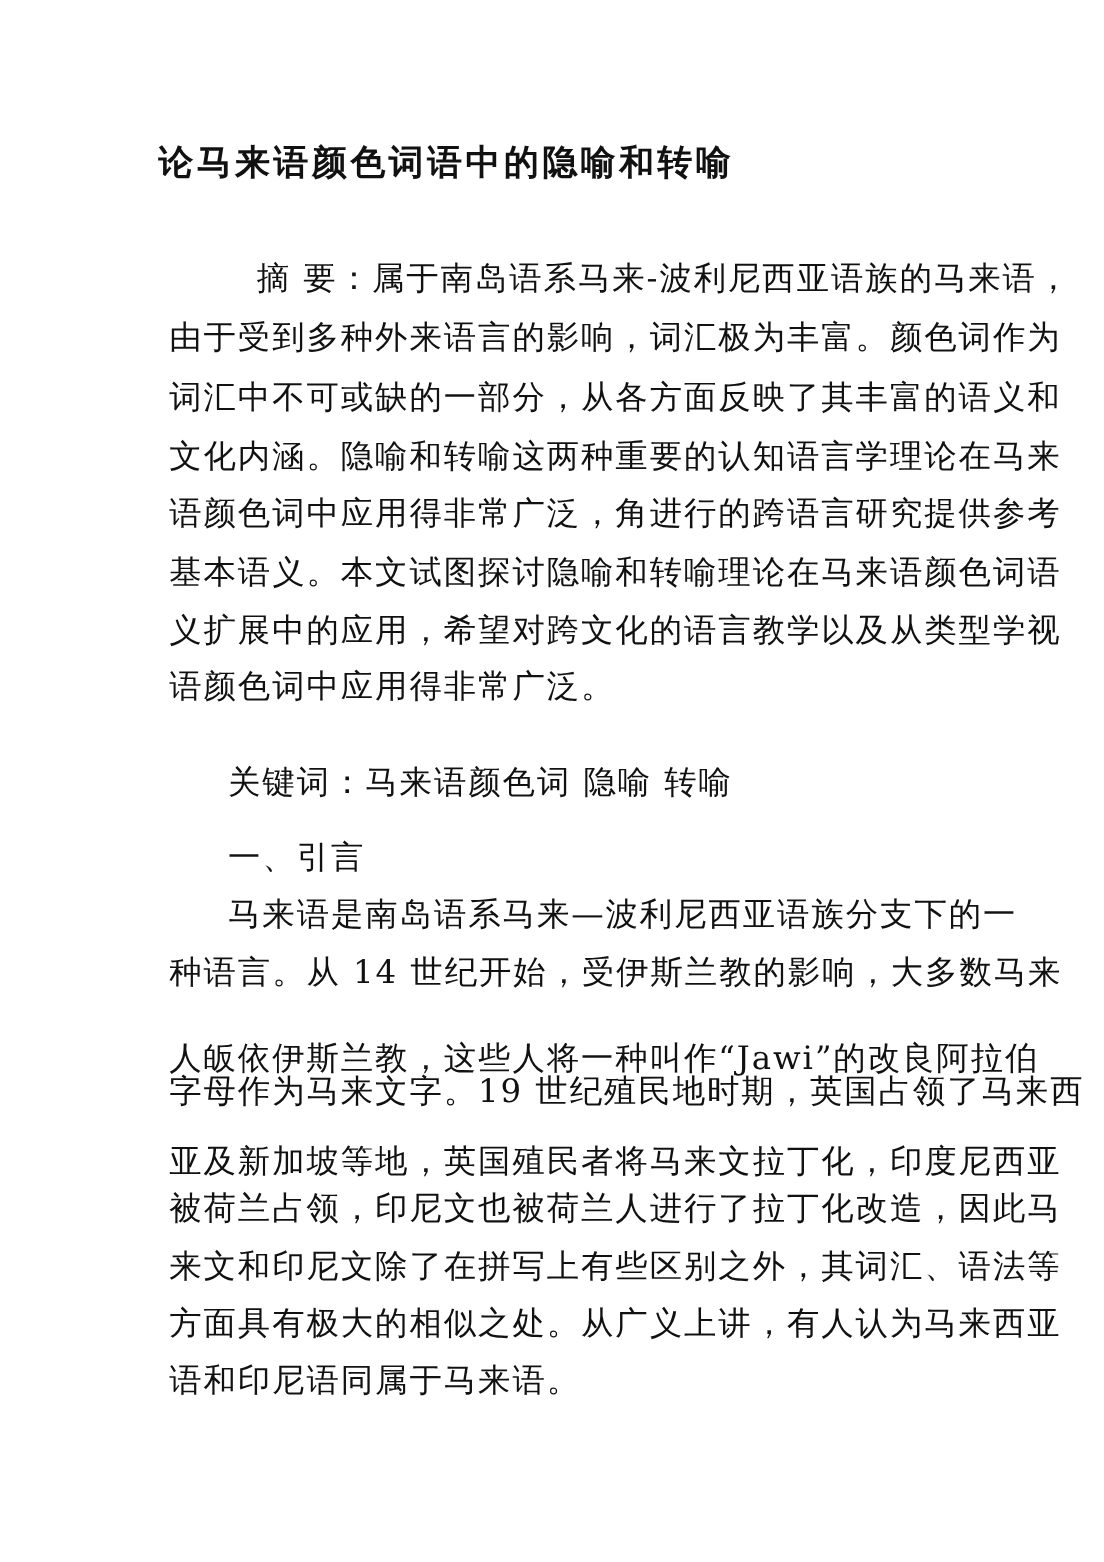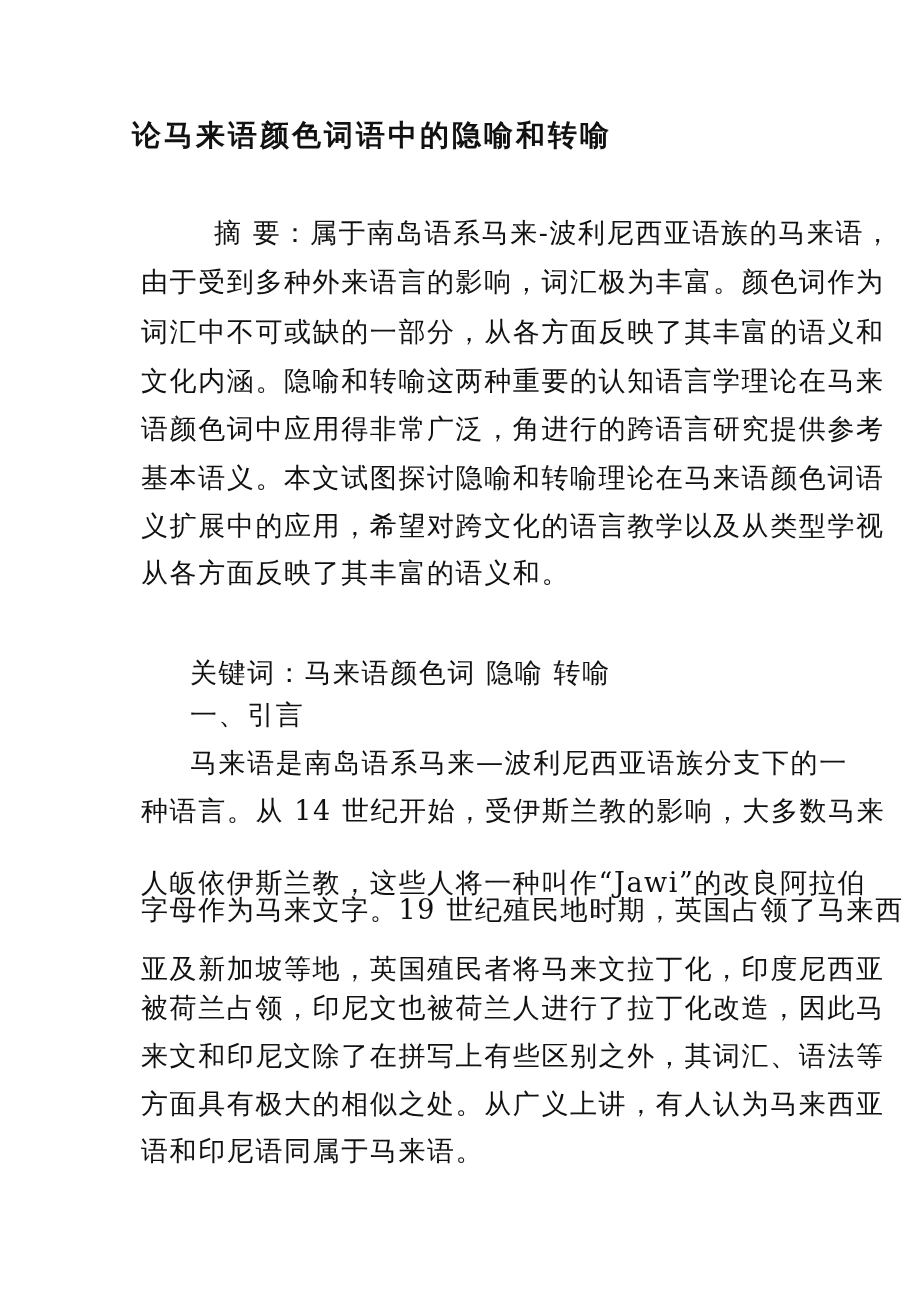--- a/index.html
+++ b/index.html
@@ -29,24 +29,24 @@
   <div>
     <div class="line abs-first" style="top:218px;">
       <span>摘 要：</span><span>属于南岛语系马来-波利尼西亚语族的马来语，</span>
     </div>
     <div class="line" style="top:267px;">由于受到多种外来语言的影响，词汇极为丰富。颜色词作为</div>
     <div class="line" style="top:317px;">词汇中不可或缺的一部分，从各方面反映了其丰富的语义和</div>
     <div class="line" style="top:366px;">文化内涵。隐喻和转喻这两种重要的认知语言学理论在马来</div>
     <div class="line" style="top:414px;">语颜色词中应用得非常广泛，角进行的跨语言研究提供参考</div>
     <div class="line" style="top:463px;">基本语义。本文试图探讨隐喻和转喻理论在马来语颜色词语</div>
     <div class="line" style="top:511px;">义扩展中的应用，希望对跨文化的语言教学以及从类型学视</div>
-    <div class="line" style="top:558px;">从各方面反映了其丰富的语义和。</div>
+    <div class="line" style="top:558px;">语颜色词中应用得非常广泛。</div>
   </div>
 
-  <div class="line indent" style="top:658px;">
+  <div class="line indent" style="top:638px;">
     <span>关键词：</span><span>马来语颜色词 隐喻 转喻</span>
   </div>
 
   <div class="line indent" style="top:700px;">一、引言</div>
 
   <div>
     <div class="line indent" style="top:748px;">马来语是南岛语系马来—波利尼西亚语族分支下的一</div>
     <div class="line" style="top:796px;">种语言。从 14 世纪开始，受伊斯兰教的影响，大多数马来</div>
     <div class="line" style="top:868px;">人皈依伊斯兰教，这些人将一种叫作“Jawi”的改良阿拉伯</div>
     <div class="line" style="top:895px;">字母作为马来文字。19 世纪殖民地时期，英国占领了马来西</div>

